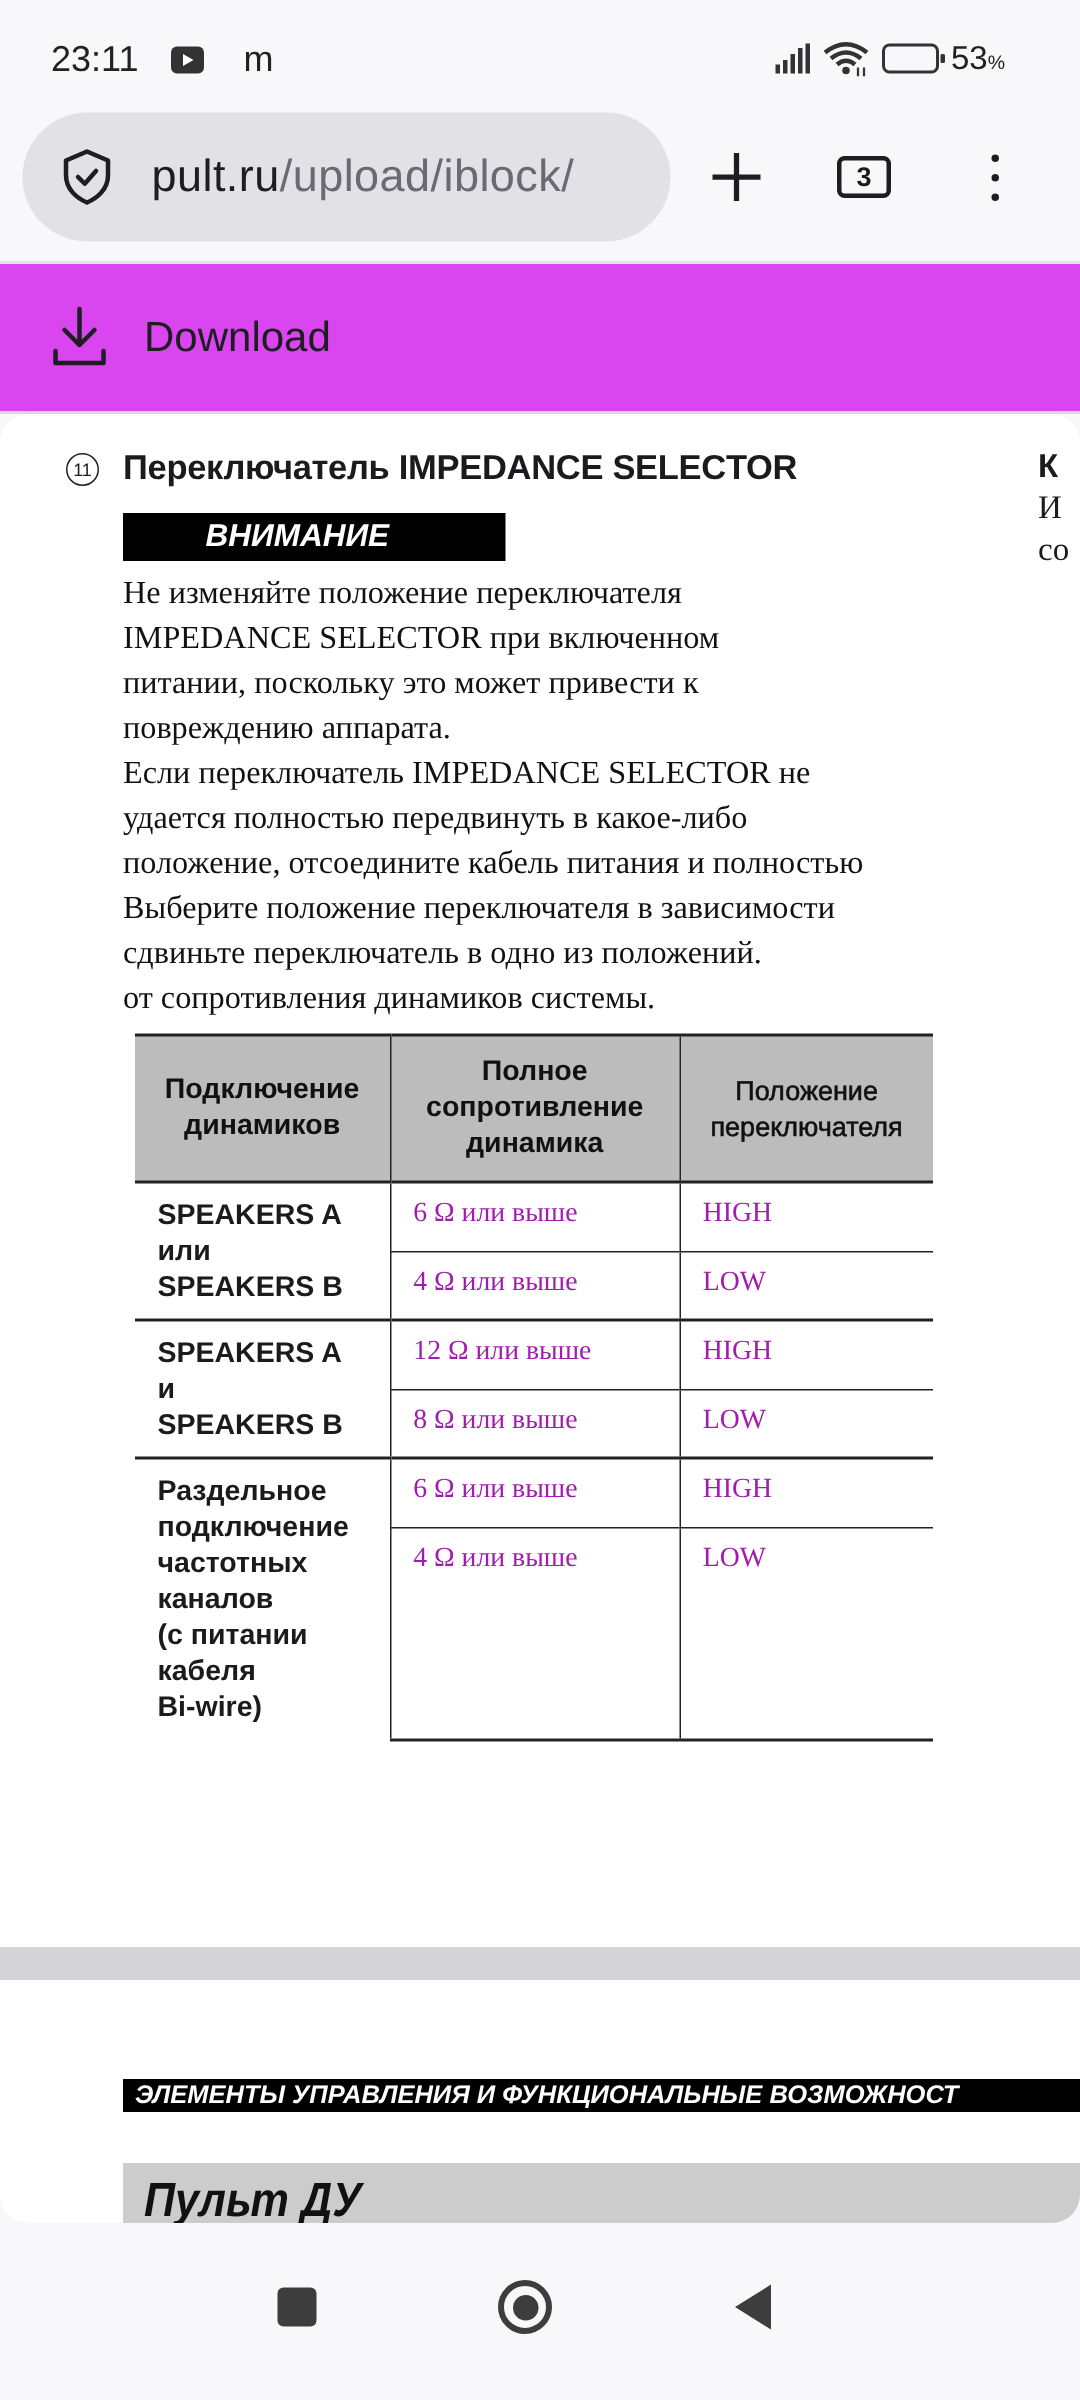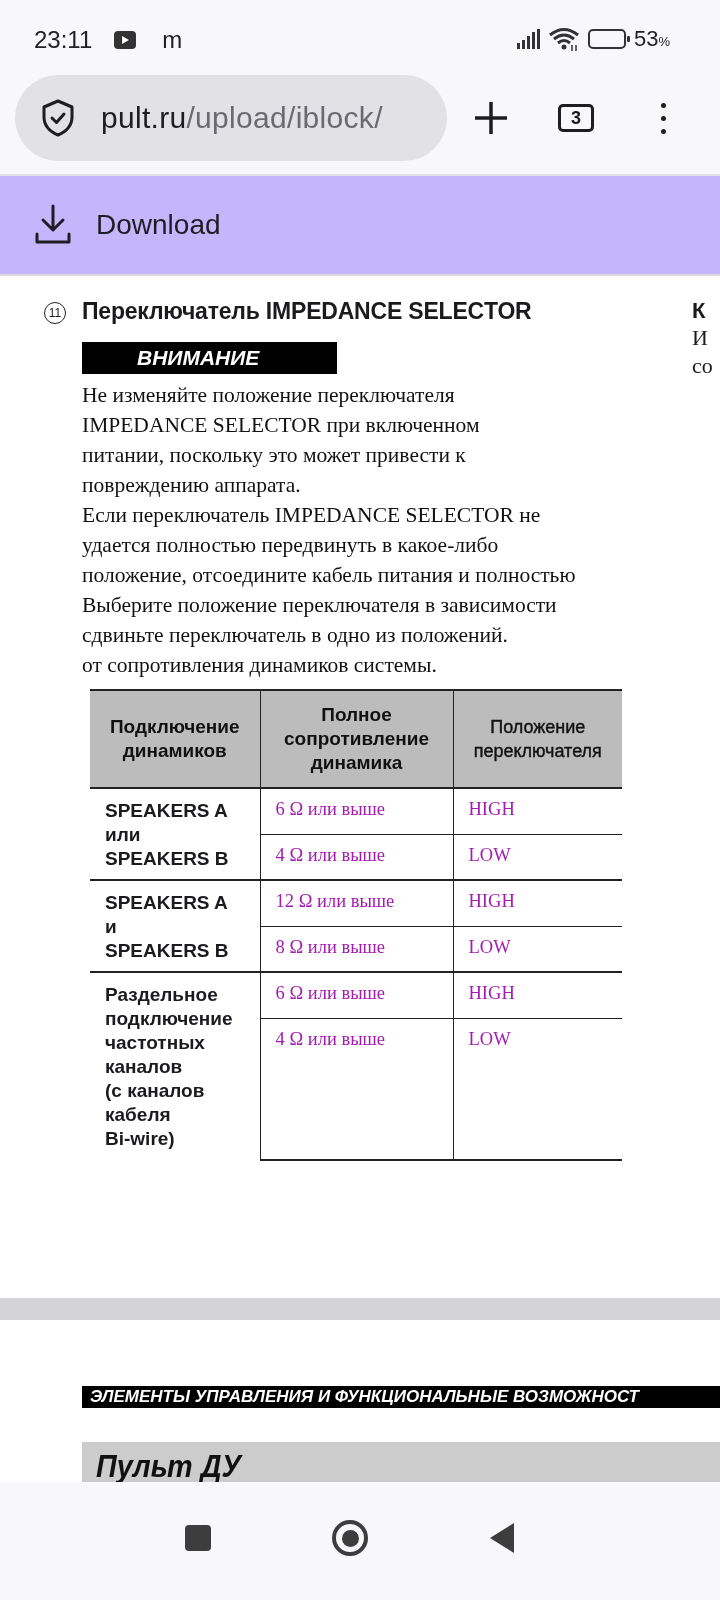--- a/index.html
+++ b/index.html
@@ -29,27 +29,27 @@
   .url-path { color: #6a6a70; }
   .tb-btn { position: absolute; top: 20px; height: 46px; display: flex; align-items: center; justify-content: center; }
   .plus-btn { left: 468px; width: 46px; }
   .tabs-btn { left: 556px; width: 40px; }
   .tabs-count { width: 36px; height: 28px; border: 3px solid #1e1e22; border-radius: 5px; font-size: 18px; font-weight: bold; display: flex; align-items: center; justify-content: center; }
   .menu-btn { left: 648px; width: 30px; flex-direction: column; gap: 8px; }
   .menu-btn i { width: 5px; height: 5px; background: #1e1e22; border-radius: 50%; display: block; }
   .toolbar-divider { position: absolute; left: 0; top: 174px; width: 720px; height: 2px; background: #e2e2e6; }
 
   
-  .download-bar { position: absolute; left: 0; top: 176px; width: 720px; height: 98px; background: #c4b5fd; display: flex; align-items: center; padding-left: 34px; }
+  .download-bar { position: absolute; left: 0; top: 176px; width: 720px; height: 98px; background: #d946ef; display: flex; align-items: center; padding-left: 34px; }
   .download-bar svg { width: 38px; height: 42px; margin-right: 24px; }
   .download-label { font-size: 28px; color: #1e1e22; }
   .content-divider { position: absolute; left: 0; top: 274px; width: 720px; height: 2px; background: #d9d9dd; }
 
   
-  .doc { position: absolute; left: 0; top: 276px; width: 720px; height: 1206px; background: #ffffff; overflow: hidden; }
+  .doc { position: absolute; left: 0; top: 276px; width: 720px; height: 1206px; background: #ffffff; overflow: hidden; border-radius: 19px; }
 
   .sec-num { position: absolute; left: 44px; top: 26px; width: 22px; height: 22px; border: 1.5px solid #222; border-radius: 50%; font-size: 12px; display: flex; align-items: center; justify-content: center; font-family: "Liberation Sans", sans-serif; }
   .sec-title { position: absolute; left: 82px; top: 22px; font-size: 23px; font-weight: bold; font-family: "Liberation Sans", sans-serif; letter-spacing: -0.2px; }
   .warn { position: absolute; left: 82px; top: 66px; width: 255px; height: 32px; background: #000; color: #fff; font-style: italic; font-weight: bold; font-size: 21px; padding-left: 55px; line-height: 32px; }
   .body-text { position: absolute; left: 82px; top: 104px; width: 540px; font-family: "Liberation Serif", serif; font-size: 21.5px; line-height: 30px; color: #111; }
   .body-text p { white-space: nowrap; }
 
   .right-col { position: absolute; left: 692px; top: 22px; font-size: 22px; }
   .right-col .rc-h { font-family: "Liberation Sans", sans-serif; font-weight: bold; }
   .right-col .rc-l { font-family: "Liberation Serif", serif; line-height: 28px; }
@@ -218,21 +218,21 @@
       <td class="c2 val">8 Ω или выше</td>
       <td class="c3 val">LOW</td>
     </tr>
 
     <tr class="gstart">
       <td class="c1 grp" rowspan="2" style="padding-bottom:6px;">
         <span class="grp-line">Раздельное</span>
         <span class="grp-line">подключение</span>
         <span class="grp-line">частотных</span>
         <span class="grp-line">каналов</span>
-        <span class="grp-line">(с каналов</span>
+        <span class="grp-line">(с питании</span>
         <span class="grp-line">кабеля</span>
         <span class="grp-line">Bi-wire)</span>
       </td>
       <td class="c2 val">6 Ω или выше</td>
       <td class="c3 val">HIGH</td>
     </tr>
     <tr class="last">
       <td class="c2 val tall">4 Ω или выше</td>
       <td class="c3 val tall">LOW</td>
     </tr>

